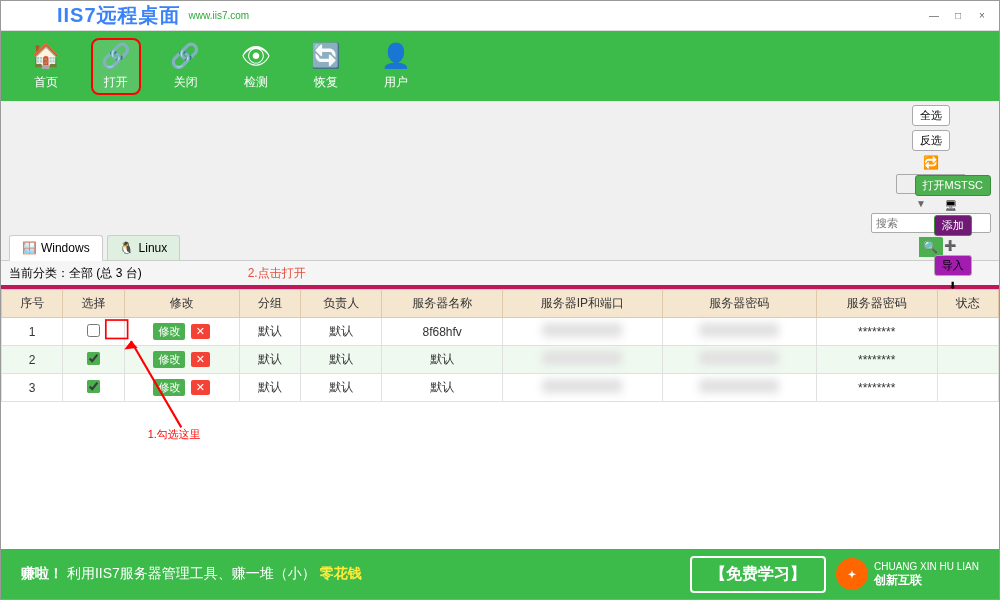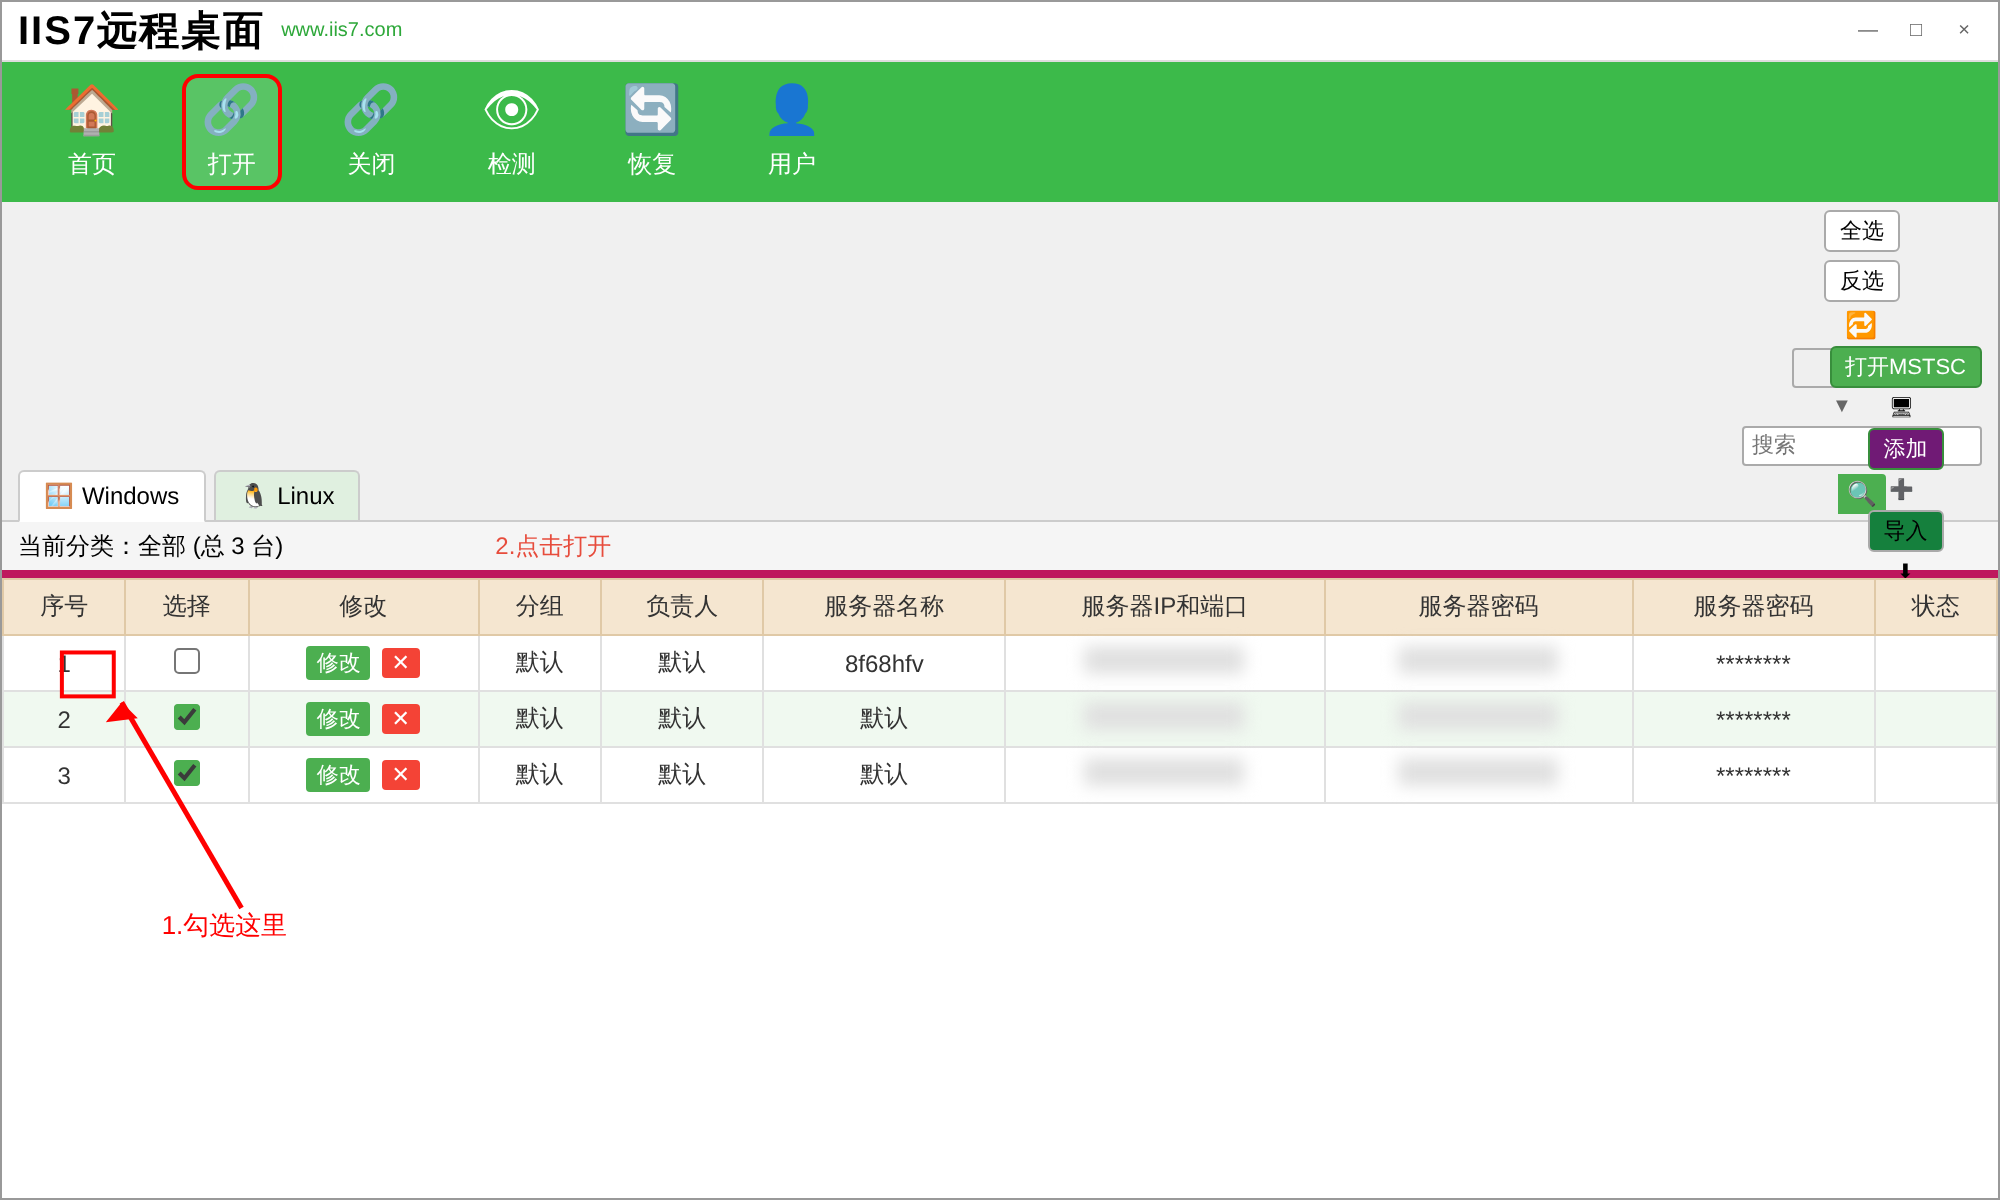--- a/index.html
+++ b/index.html
@@ -18,21 +18,21 @@
     .tab { display: flex; align-items: center; gap: 4px; padding: 5px 12px; border: 1px solid #ccc; border-bottom: none; border-radius: 3px 3px 0 0; cursor: pointer; background: #e0f0e0; font-size: 12px; }
     .tab.active { background: #fff; border-bottom: 2px solid #fff; margin-bottom: -2px; }
     .action-btn { border: 1px solid #aaa; border-radius: 3px; padding: 2px 7px; font-size: 11px; cursor: pointer; background: #fff; display: flex; align-items: center; gap: 3px; }
     .select-box { border: 1px solid #aaa; height: 20px; padding: 0 4px; font-size: 11px; border-radius: 2px; width: 70px; }
     .search-input { border: 1px solid #aaa; height: 20px; padding: 0 4px; font-size: 11px; border-radius: 2px; width: 120px; }
     .search-btn { background: #4caf50; border: none; color: #fff; height: 20px; width: 24px; cursor: pointer; border-radius: 0 2px 2px 0; font-size: 12px; }
 
     
     .sub-action-bar { background: #f5f5f5; height: 28px; display: flex; align-items: center; padding: 0 8px; border-bottom: 4px solid #be185d; gap: 6px; }
     .sub-right { margin-left: auto; display: flex; align-items: center; gap: 4px; flex-direction: column; }
-    .action-btn2 { border: 1px solid #aaa; border-radius: 3px; padding: 2px 7px; font-size: 11px; cursor: pointer; background: #15803d; display: flex; align-items: center; gap: 2px; }
+    .action-btn2 { border: 1px solid #aaa; border-radius: 3px; padding: 2px 7px; font-size: 11px; cursor: pointer; background: #a21caf; display: flex; align-items: center; gap: 2px; }
     .action-btn2.green-btn { background: #4caf50; color: #fff; border-color: #388e3c; }
     .action-btn2.orange-btn { background: #ff9800; color: #fff; border-color: #e65100; }
 
     
     .table-container { background: #fff; overflow-y: auto; }
     table { width: 100%; border-collapse: collapse; font-size: 12px; }
     thead tr { background: #f5e6d0; }
     th { padding: 5px 6px; border: 1px solid #e0c9a6; text-align: center; font-weight: normal; color: #333; white-space: nowrap; }
     tbody tr:nth-child(even) { background: #f0f9f0; }
     tbody tr:nth-child(odd) { background: #fff; }
@@ -53,21 +53,21 @@
     
     .blurred { filter: blur(4px); color: transparent; background: #e0e0e0; border-radius: 2px; height: 14px; display: inline-block; width: 80px; }
   </style>
 </head>
 <body>
 
 <div style="display:flex; flex-direction:column; height:600px; width:1000px; border:1px solid #999; overflow:hidden;">
 
   <div class="titlebar">
     <div class="titlebar-left">
-      <span style="font-size:20px; font-weight:bold; color:#000000; letter-spacing:1px;">
+      <span style="font-size:20px; font-weight:bold; color:#3b82f6; letter-spacing:1px;margin-left:48px;">
         IIS7远程桌面
       </span>
       <span style="color:#2ea83a; font-size:10px;">www.iis7.com</span>
     </div>
     <div class="titlebar-controls">
       <div class="titlebar-btn">—</div>
       <div class="titlebar-btn">□</div>
       <div class="titlebar-btn">×</div>
     </div>
   </div>
@@ -216,14 +216,31 @@
 
       <rect x="30" y="37" width="26" height="22" fill="none" stroke="red" stroke-width="2"></rect>
 
       <line x1="120" y1="165" x2="60" y2="62" stroke="red" stroke-width="2.5"></line>
       <polygon points="60,62 52,72 68,70" fill="red"></polygon>
 
       <text x="80" y="178" fill="red" font-size="13" font-family="Microsoft YaHei, sans-serif">1.勾选这里</text>
     </svg>
   </div>
 
+  <div class="bottom-banner">
+    <div style="color:#fff; font-size:14px;">
+      <span style="color:#fff; font-weight:bold;">赚啦！</span>
+      <span style="color:#fff;">利用IIS7服务器管理工具、赚一堆（小）</span>
+      <span style="color:#ffeb3b; font-weight:bold;">零花钱</span>
+    </div>
+    <div style="display:flex; align-items:center; gap:10px;">
+      <button class="banner-btn" style="border:2.5px solid #fff; color:#fff; background:transparent; font-size:16px; padding:6px 18px; border-radius:4px; cursor:pointer; font-weight:bold;">【免费学习】</button>
+      <div class="brand-logo">
+        <div class="brand-circle" style="background:#ff6600;">✦</div>
+        <div style="color:#fff; font-size:10px; line-height:1.3;">
+          <div>CHUANG XIN HU LIAN</div>
+          <div style="font-size:12px; font-weight:bold;">创新互联</div>
+        </div>
+      </div>
+    </div>
+  </div>
 
 </div>
 
 </body></html>

